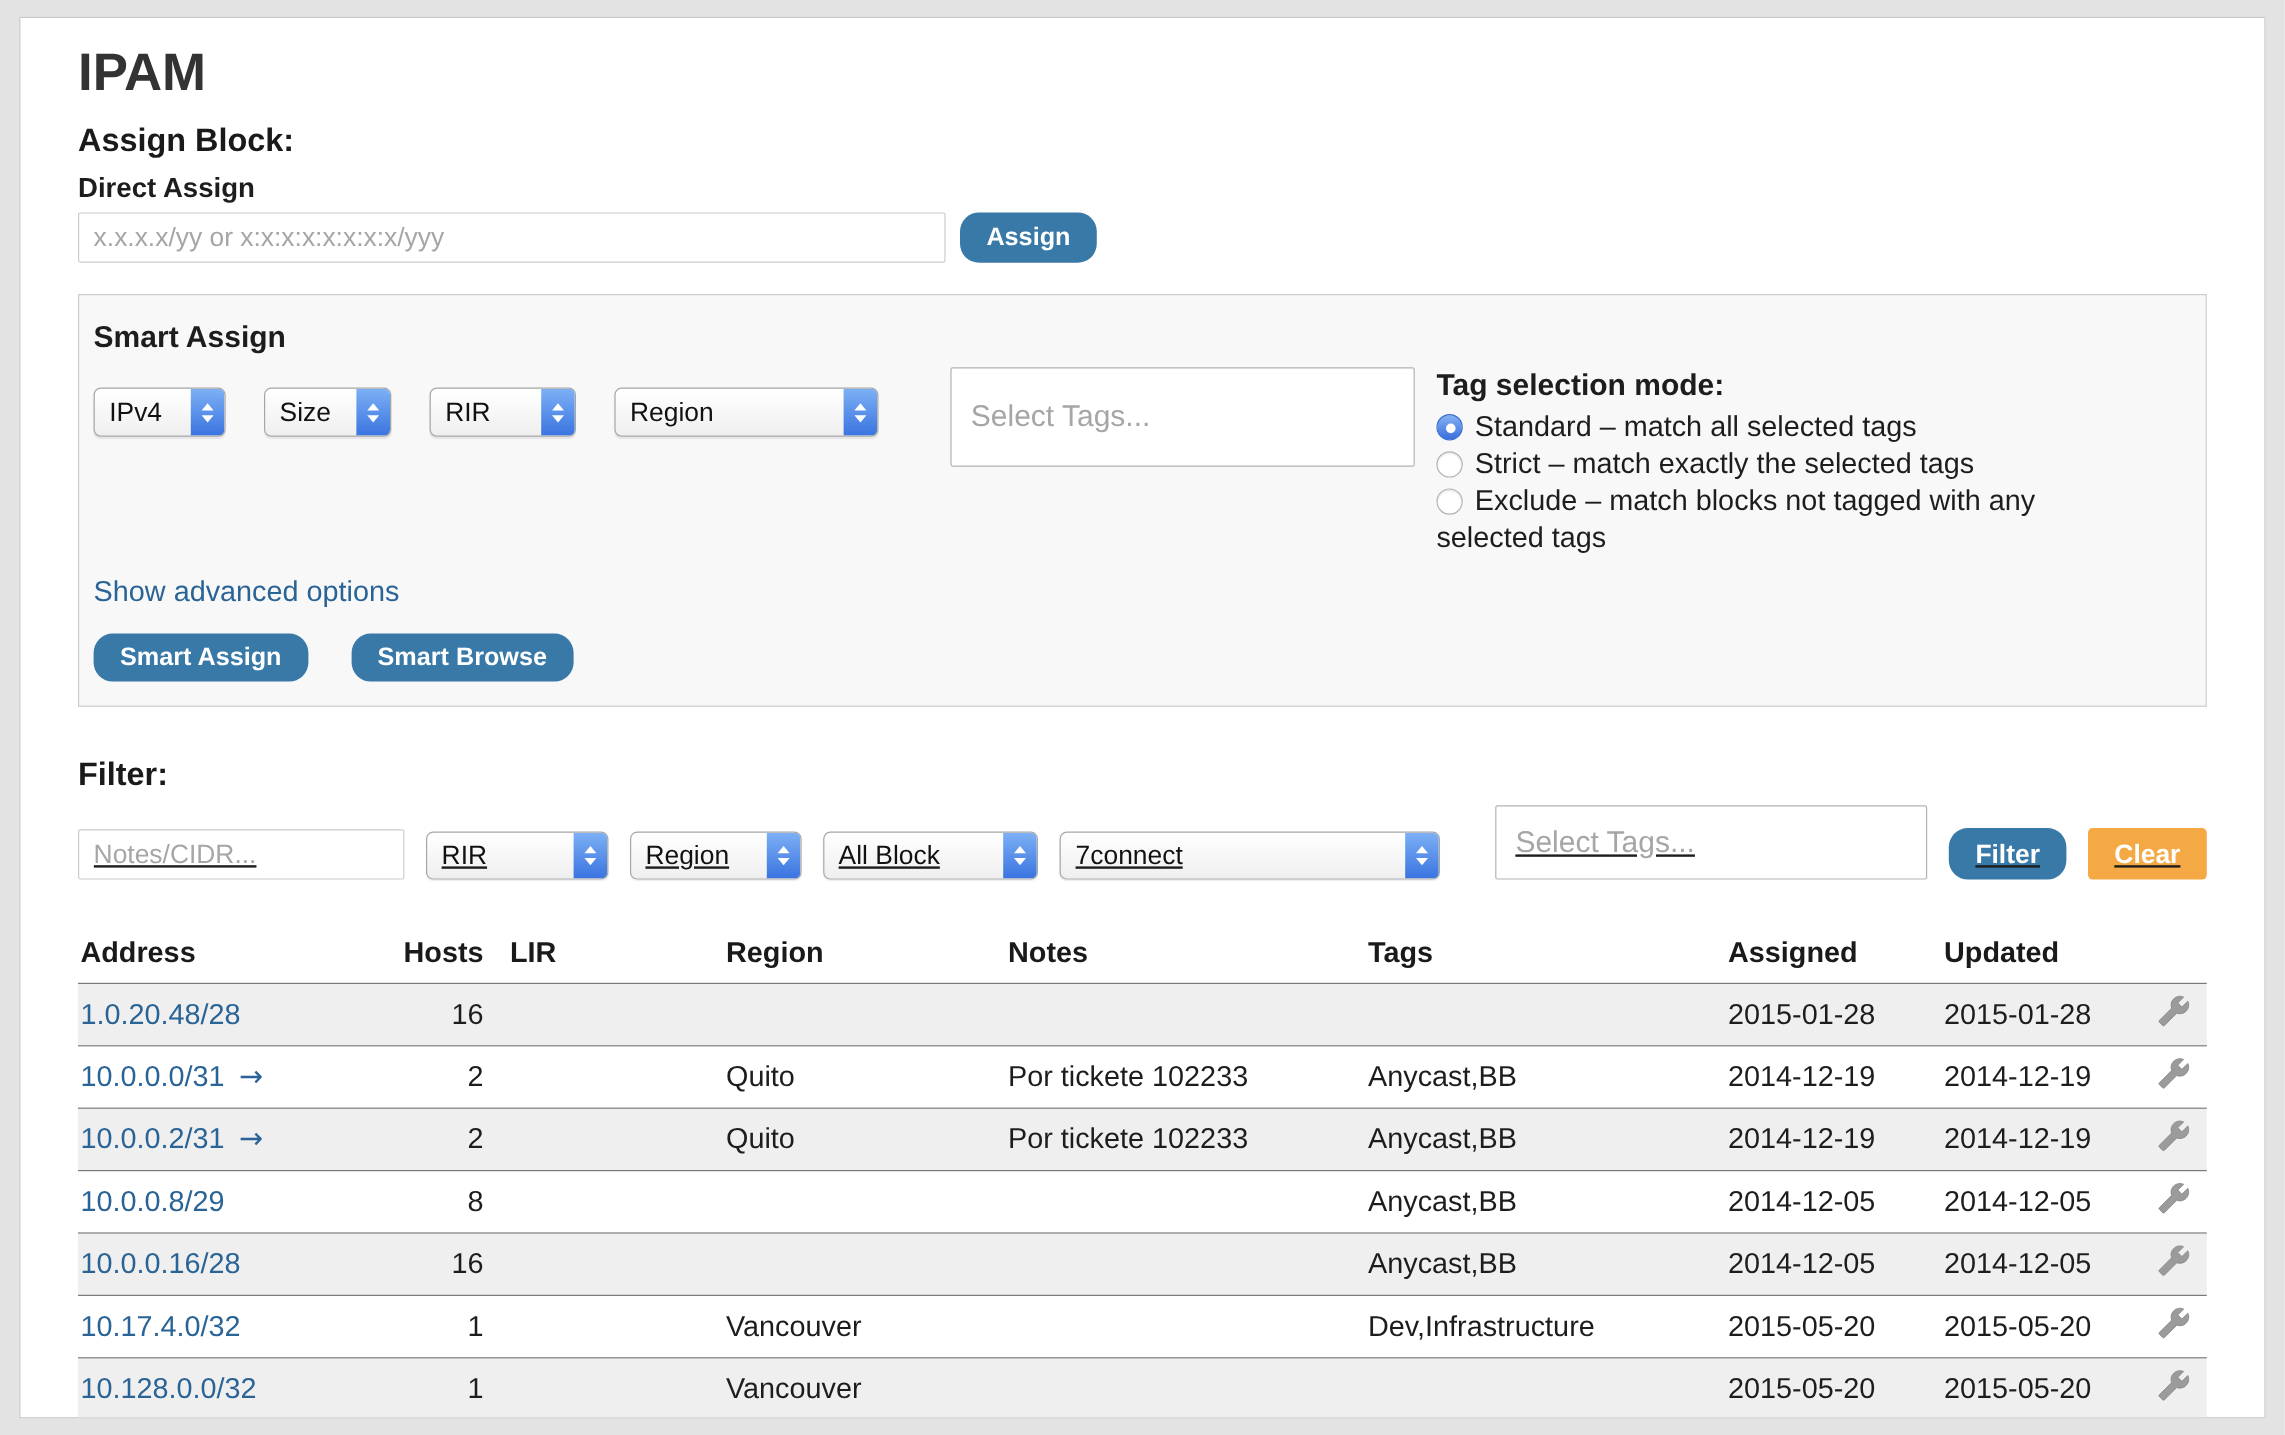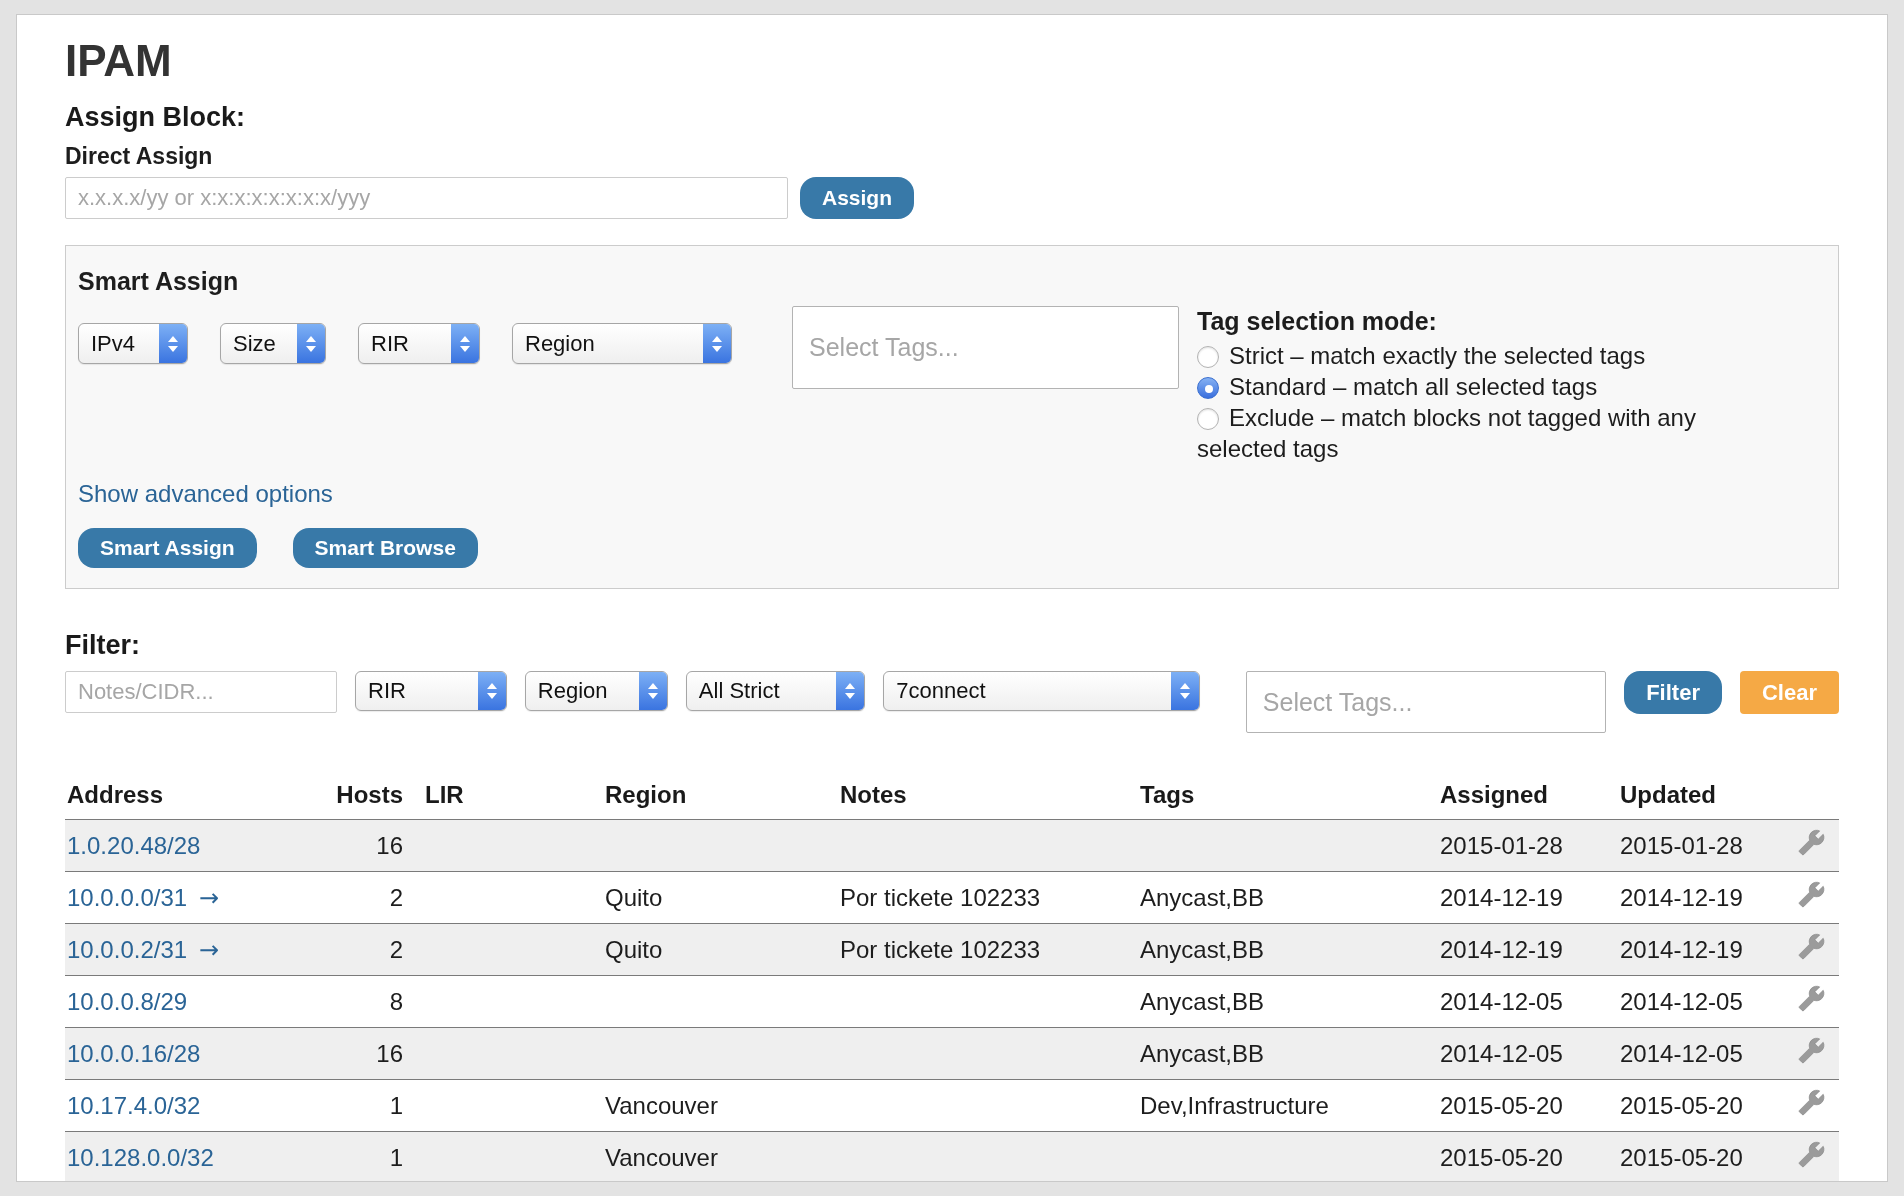--- a/index.html
+++ b/index.html
@@ -90,21 +90,21 @@
   .radio.on::after {
     content: ''; position: absolute; left: 7px; top: 7px;
     width: 8px; height: 8px; background: #fff; border-radius: 50%;
   }
 
   .adv-link { display: inline-block; margin-top: 16px; color: var(--link, #2a6496); font-size: 24px; line-height: 28px; text-decoration: none; cursor: pointer; }
   .sa-buttons { margin-top: 20px; display: flex; gap: 36px; }
   .sa-buttons .btn { height: 40px; }
 
   .filter-heading { margin-top: 40px; margin-bottom: 18px; }
-  .filter-row { display: flex; align-items: flex-start; gap: 18px; margin-bottom: 44px; }
+  .filter-row { display: flex; align-items: flex-end; gap: 18px; margin-bottom: 44px; text-decoration: underline; }
   .f-notes { width: 272px; height: 44px; }
   .f-rir { width: 154px; height: 40px; } .f-region { width: 145px; height: 40px; }
   .f-masks { width: 182px; height: 40px; } .f-holder { width: 321px; height: 40px; }
   .f-btn { height: 43px; font-size: 22px; }
 
   table.results { width: 100%; border-collapse: collapse; table-layout: fixed; }
   table.results th {
     text-align: left; font-size: 24px; font-weight: bold;
     padding: 4px 0 10px 20px; color: #1a1a1a;
   }
@@ -168,24 +168,24 @@
           </span>
       </div>
 
       <div class="tags-box tags-lg">
         <span class="ph">Select Tags...</span>
       </div>
 
       <div class="tagmode">
         <div class="tm-heading">Tag selection mode:</div>
         <div class="radio-row">
-          <span class="radio"></span><span>Strict – match exactly the selected tags</span>
+          <span class="radio on"></span><span>Standard – match all selected tags</span>
         </div>
         <div class="radio-row">
-          <span class="radio on"></span><span>Standard – match all selected tags</span>
+          <span class="radio"></span><span>Strict – match exactly the selected tags</span>
         </div>
         <div class="radio-row">
           <span class="radio"></span><span>Exclude – match blocks not tagged with any selected tags</span>
         </div>
       </div>
     </div>
 
     <a class="adv-link">Show advanced options</a>
 
     <div class="sa-buttons">
@@ -206,21 +206,21 @@
         </span>
     </div>
     <div class="msel f-region">
       <span class="msel-label">Region</span>
       <span class="msel-cap">
           <span class="tri-up"></span>
           <span class="tri-down"></span>
         </span>
     </div>
     <div class="msel f-masks">
-      <span class="msel-label">All Strict</span>
+      <span class="msel-label">All Block</span>
       <span class="msel-cap">
           <span class="tri-up"></span>
           <span class="tri-down"></span>
         </span>
     </div>
     <div class="msel f-holder">
       <span class="msel-label">7connect</span>
       <span class="msel-cap">
           <span class="tri-up"></span>
           <span class="tri-down"></span>

